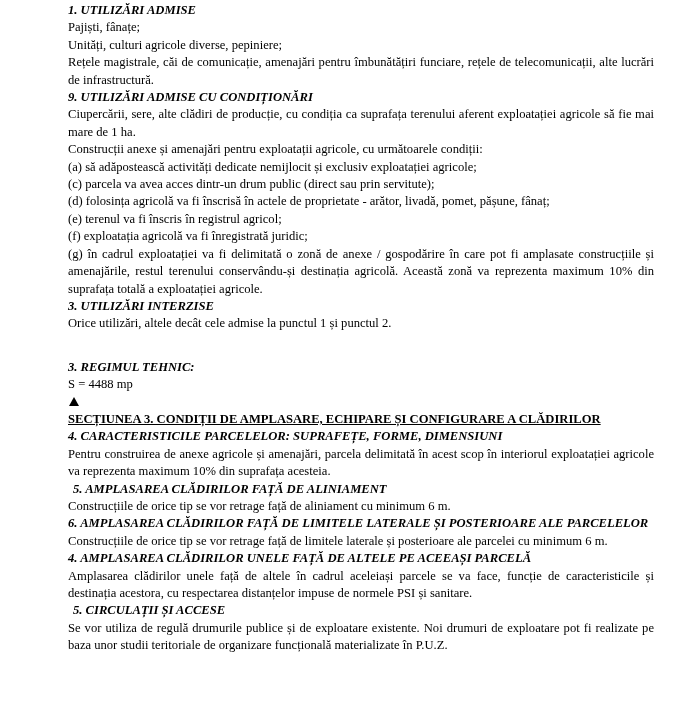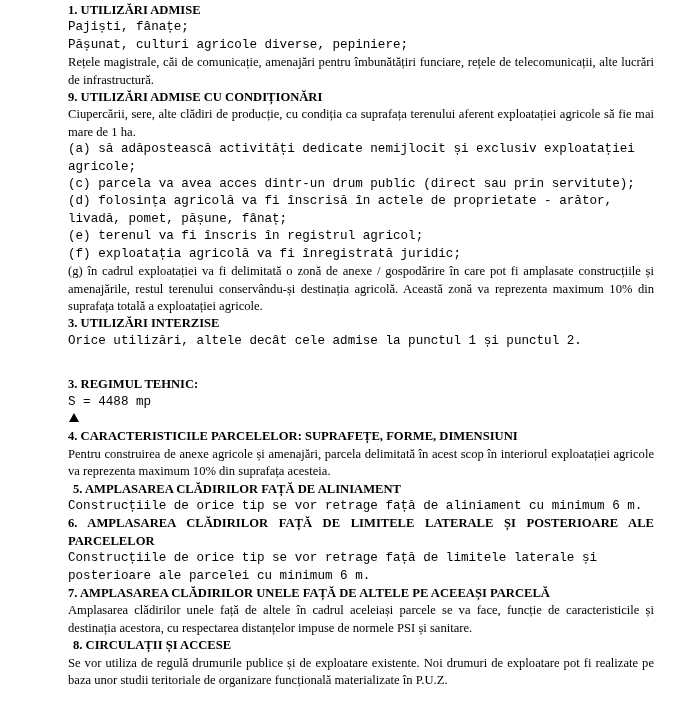--- a/index.html
+++ b/index.html
@@ -31,81 +31,84 @@
     margin: 0;
     padding: 0;
     font-size: 12.6px;
     line-height: 17.4px;
     text-align: justify;
     text-justify: inter-word;
   }
   .heading {
     font-weight: bold;
     text-align: left;
+    font-style: italic;
   }
   .heading-underline {
     font-weight: bold;
     text-decoration: underline;
     text-align: left;
   }
   .hang {
     text-align: justify;
   }
   .spacer-lg { height: 26px; }
-  .nojust { text-align: left; font-family: Liberation Mono, monospace; }
+  .nojust { text-align: left; }
   .tri {
     display: inline-block;
     width: 0;
     height: 0;
     border-left: 5px solid transparent;
     border-right: 5px solid transparent;
     border-bottom: 9px solid #000;
     margin-left: 1px;
   }
 </style>
 </head>
 <body>
 
 <div class="page">
   <div class="content">
 
     <p class="heading">1. UTILIZĂRI ADMISE</p>
     <p class="nojust">Pajiști, fânațe;</p>
-    <p class="nojust">Pășunat, culturi agricole diverse, pepiniere;</p>
+    <p class="nojust">Unități, culturi agricole diverse, pepiniere;</p>
     <p class="hang">Rețele magistrale, căi de comunicație, amenajări pentru îmbunătățiri funciare, rețele de telecomunicații, alte lucrări de infrastructură.</p>
 
     <p class="heading">9. UTILIZĂRI ADMISE CU CONDIȚIONĂRI</p>
     <p class="hang">Ciupercării, sere, alte clădiri de producție, cu condiția ca suprafața terenului aferent exploatației agricole să fie mai mare de 1 ha.</p>
+    <p class="nojust">Construcții anexe și amenajări pentru exploatații agricole, cu următoarele condiții:</p>
     <p class="nojust">(a) să adăpostească activități dedicate nemijlocit și exclusiv exploatației agricole;</p>
     <p class="nojust">(c) parcela va avea acces dintr-un drum public (direct sau prin servitute);</p>
     <p class="nojust">(d) folosința agricolă va fi înscrisă în actele de proprietate - arător, livadă, pomet, pășune, fânaț;</p>
     <p class="nojust">(e) terenul va fi înscris în registrul agricol;</p>
     <p class="nojust">(f) exploatația agricolă va fi înregistrată juridic;</p>
     <p class="hang">(g) în cadrul exploatației va fi delimitată o zonă de anexe / gospodărire în care pot fi amplasate construcțiile și amenajările, restul terenului conservându-și destinația agricolă. Această zonă va reprezenta maximum 10% din suprafața totală a exploatației agricole.</p>
 
     <p class="heading">3. UTILIZĂRI INTERZISE</p>
     <p class="nojust">Orice utilizări, altele decât cele admise la punctul 1 și punctul 2.</p>
 
     <div class="spacer-lg"></div>
 
     <p class="heading">3. REGIMUL TEHNIC:</p>
     <p class="nojust">S = 4488 mp</p>
 
     <p class="nojust"><span class="tri"></span></p>
 
+    <p class="heading-underline">SECȚIUNEA 3. CONDIȚII DE AMPLASARE, ECHIPARE ȘI CONFIGURARE A CLĂDIRILOR</p>
 
     <p class="heading">4. CARACTERISTICILE PARCELELOR: SUPRAFEȚE, FORME, DIMENSIUNI</p>
     <p class="hang">Pentru construirea de anexe agricole și amenajări, parcela delimitată în acest scop în interiorul exploatației agricole va reprezenta maximum 10% din suprafața acesteia.</p>
 
     <p class="heading" style="padding-left:5px;">5. AMPLASAREA CLĂDIRILOR FAȚĂ DE ALINIAMENT</p>
     <p class="nojust">Construcțiile de orice tip se vor retrage față de aliniament cu minimum 6 m.</p>
 
     <p class="heading" style="text-align:justify;">6. AMPLASAREA CLĂDIRILOR FAȚĂ DE LIMITELE LATERALE ȘI POSTERIOARE ALE PARCELELOR</p>
     <p class="nojust">Construcțiile de orice tip se vor retrage față de limitele laterale și posterioare ale parcelei cu minimum 6 m.</p>
 
-    <p class="heading">7. AMPLASAREA CLĂDIRILOR UNELE FAȚĂ DE ALTELE PE ACEEAȘI PARCELĂ</p>
+    <p class="heading">4. AMPLASAREA CLĂDIRILOR UNELE FAȚĂ DE ALTELE PE ACEEAȘI PARCELĂ</p>
     <p class="hang">Amplasarea clădirilor unele față de altele în cadrul aceleiași parcele se va face, funcție de caracteristicile și destinația acestora, cu respectarea distanțelor impuse de normele PSI și sanitare.</p>
 
-    <p class="heading" style="padding-left:5px;">8. CIRCULAȚII ȘI ACCESE</p>
+    <p class="heading" style="padding-left:5px;">5. CIRCULAȚII ȘI ACCESE</p>
     <p class="hang">Se vor utiliza de regulă drumurile publice și de exploatare existente. Noi drumuri de exploatare pot fi realizate pe baza unor studii teritoriale de organizare funcțională materializate în P.U.Z.</p>
 
   </div>
 </div>
 
 </body></html>

